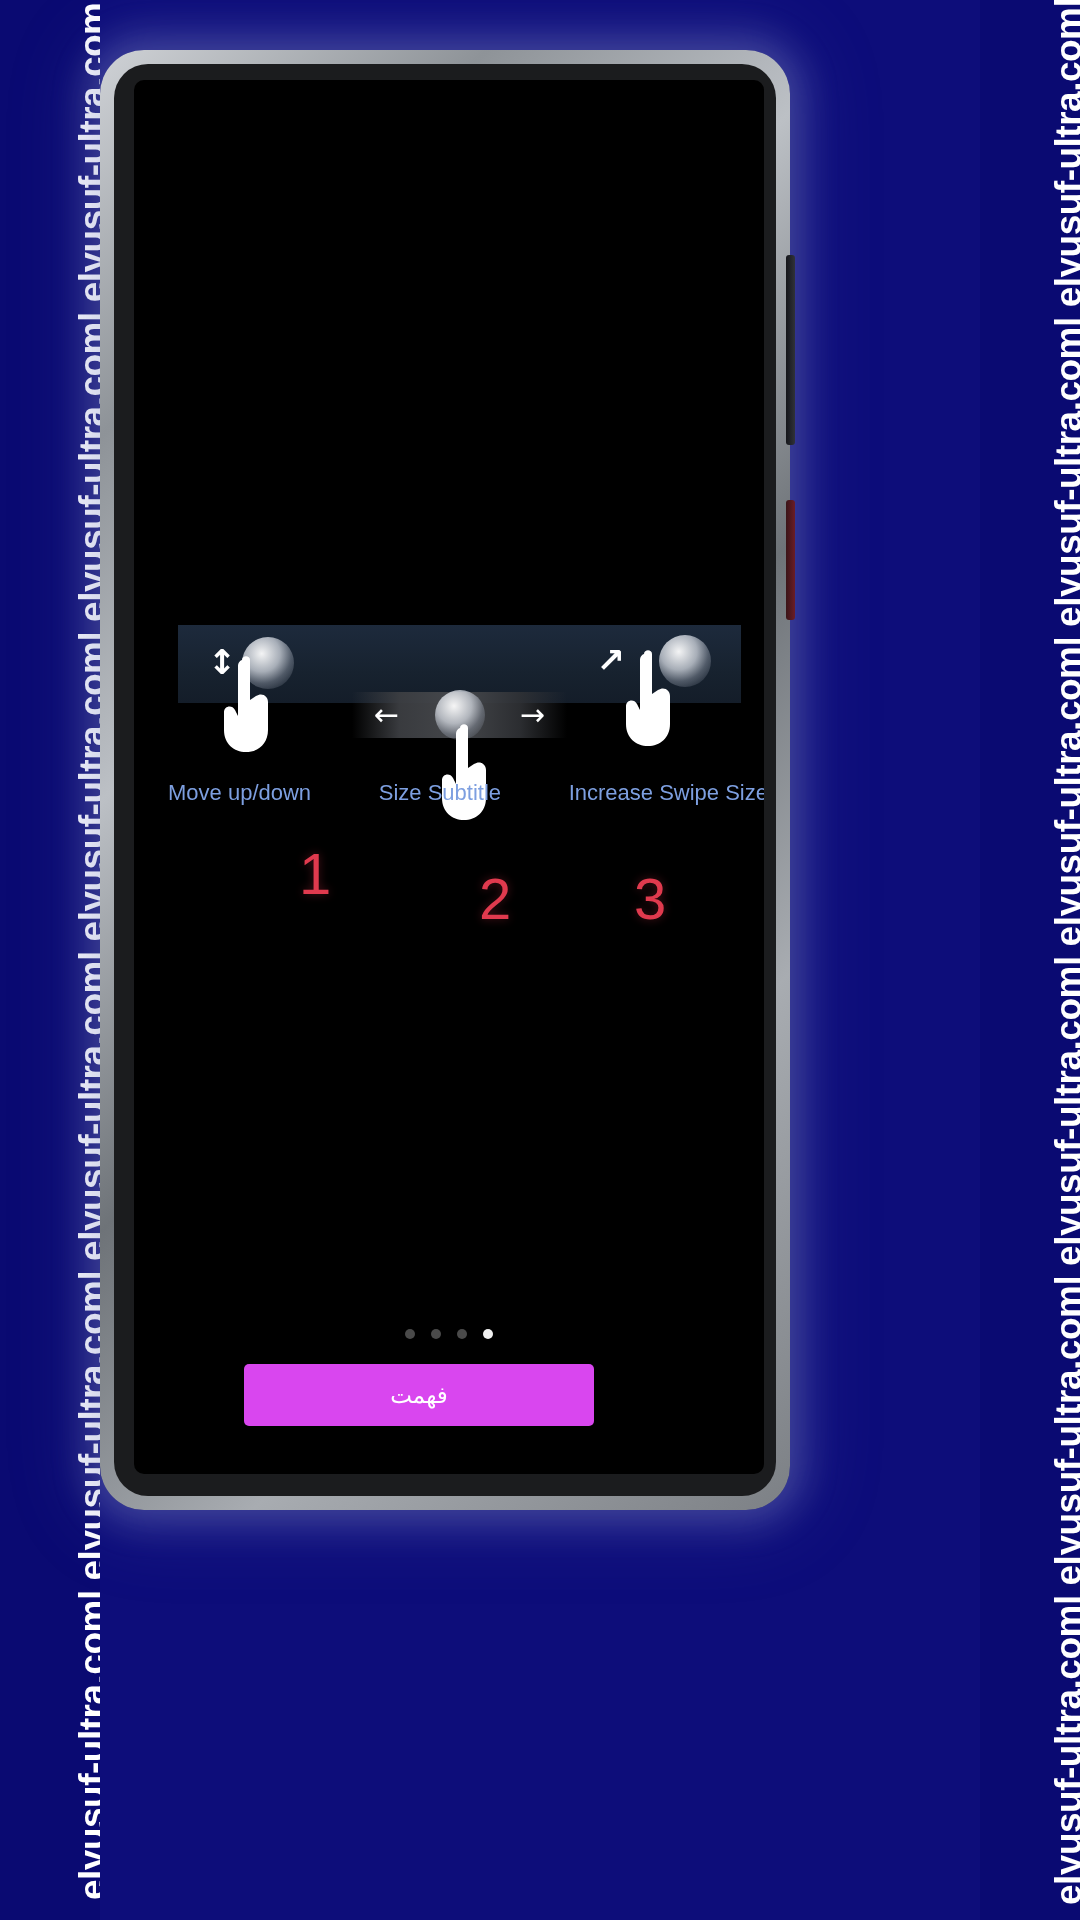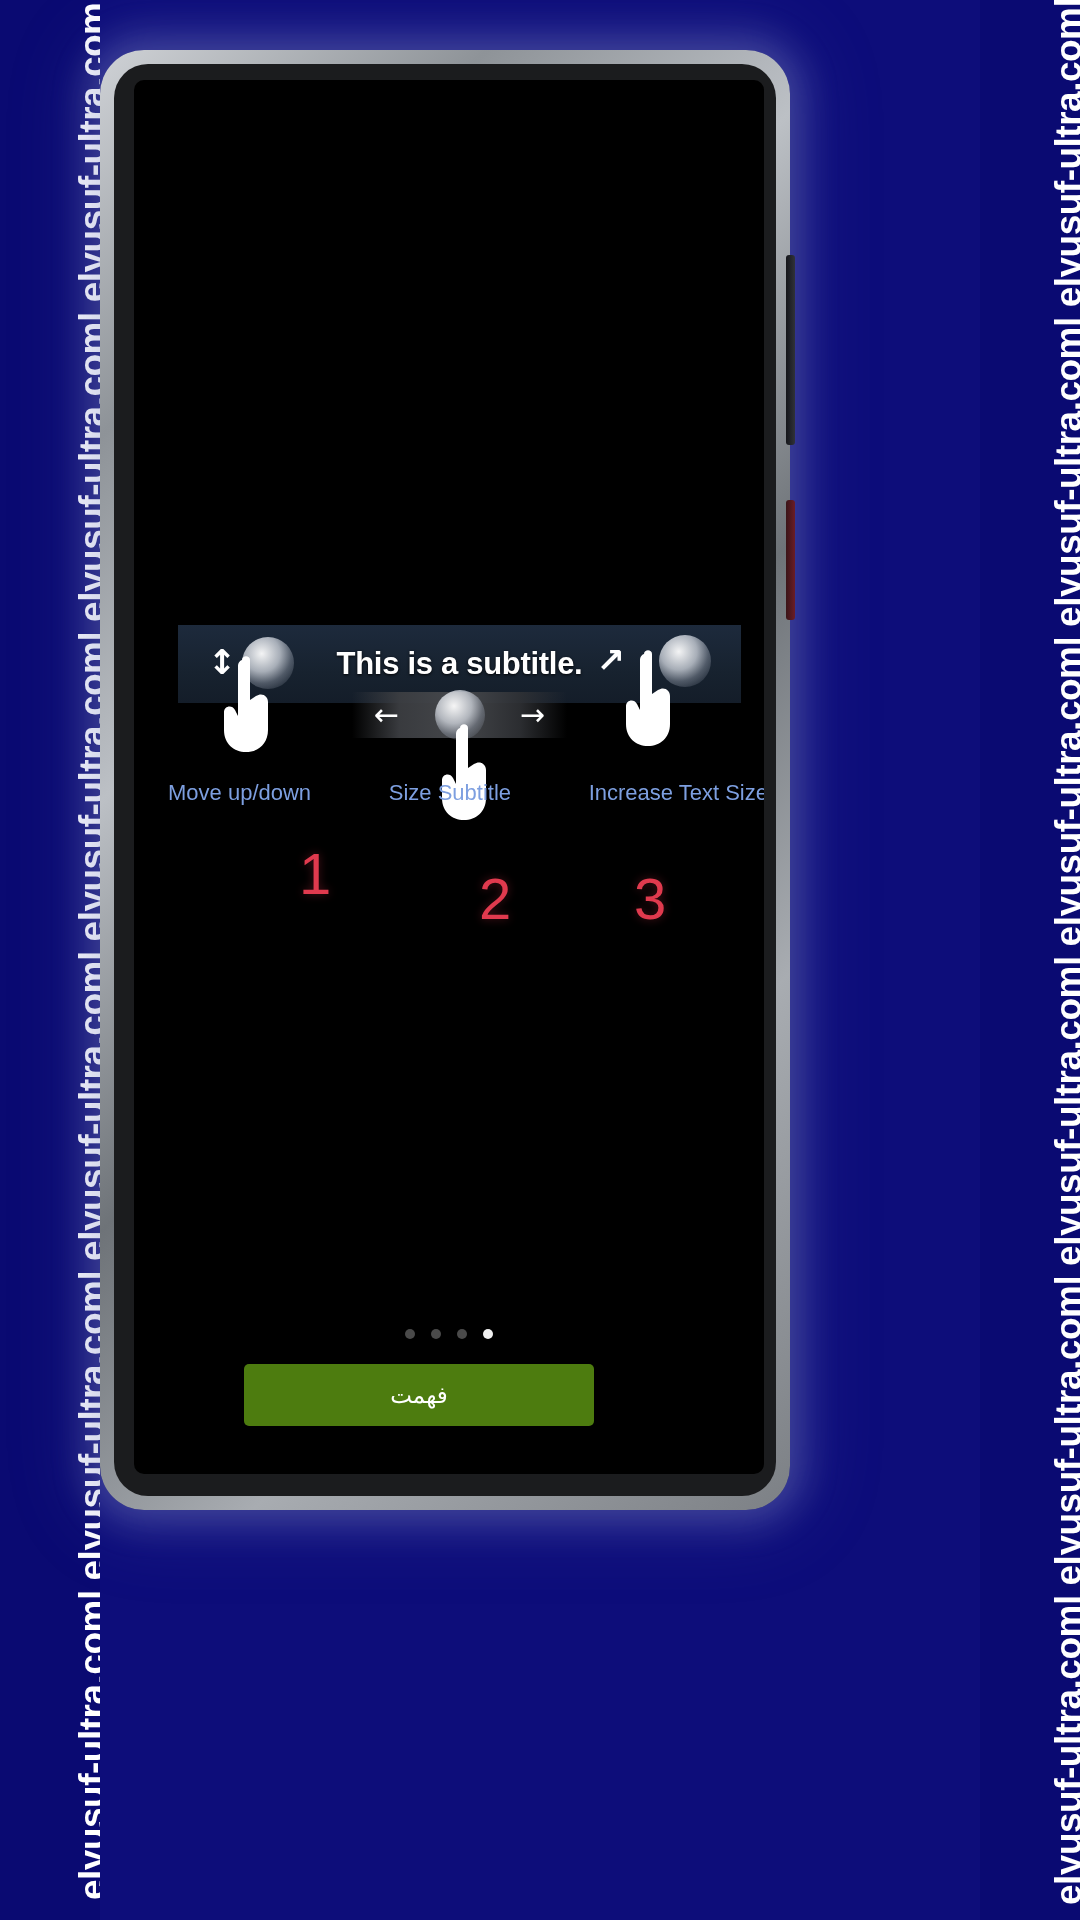--- a/index.html
+++ b/index.html
@@ -172,21 +172,21 @@
     display:flex; justify-content:center; gap:16px;
   }
   .dot{ width:10px; height:10px; border-radius:50%; background:#4a4a4a; }
   .dot.active{ background:#f0f0f0; }
 
   
   .cta{
     position:absolute;
     left:110px; bottom:48px;
     width:350px; height:62px;
-    background:#4d7c0f;
+    background:#d946ef;
     border:none; border-radius:5px;
     color:#ffffff;
     font-size:23px;
     font-family:Liberation Sans, sans-serif;
     display:flex; align-items:center; justify-content:center;
     direction:rtl;
   }
 </style>
 </head>
 <body>
@@ -203,21 +203,20 @@
 
     <div class="side-btn btn-vol"></div>
     <div class="side-btn btn-pwr"></div>
 
     <div class="phone-inner">
       <div class="screen">
 
         <div class="sub-band">
           <span class="glyph glyph-updown">↕</span>
           <span class="glyph glyph-expand">↗</span>
-          <div class="sub-text">This is a subtitle.</div>
 
           <div class="ripple" style="left:64px; top:12px; width:52px; height:52px;"></div>
           <div class="ripple" style="right:30px; top:10px; width:52px; height:52px;"></div>
         </div>
 
         <div class="swipe-strip">
           <span class="swipe-arrow left">←</span>
           <span class="swipe-arrow right">→</span>
           <div class="ripple" style="left:50%; top:50%; transform:translate(-50%,-50%); width:50px; height:50px;"></div>
         </div>
@@ -230,21 +229,21 @@
           <path d="M30 8 C30 3 38 3 38 8 L38 48 L44 44 C50 40 56 44 56 50 L56 78 C56 92 46 100 34 100 C22 100 12 92 12 78 L12 60 C12 54 20 52 23 58 L26 64 L26 14 C26 9 30 8 30 8 Z" fill="#ffffff"></path>
         </svg>
 
         <svg class="hand" style="left:480px; top:566px;" viewBox="0 0 74 104">
           <path d="M30 8 C30 3 38 3 38 8 L38 48 L44 44 C50 40 56 44 56 50 L56 78 C56 92 46 100 34 100 C22 100 12 92 12 78 L12 60 C12 54 20 52 23 58 L26 64 L26 14 C26 9 30 8 30 8 Z" fill="#ffffff"></path>
         </svg>
 
         <div class="captions">
           <span class="caption">Move up/down</span>
           <span class="caption">Size Subtitle</span>
-          <span class="caption">Increase Text Size</span>
+          <span class="caption">Increase Swipe Size</span>
         </div>
 
         <span class="step step-1">1</span>
         <span class="step step-2">2</span>
         <span class="step step-3">3</span>
 
         <div class="dots">
           <span class="dot"></span>
           <span class="dot"></span>
           <span class="dot"></span>

